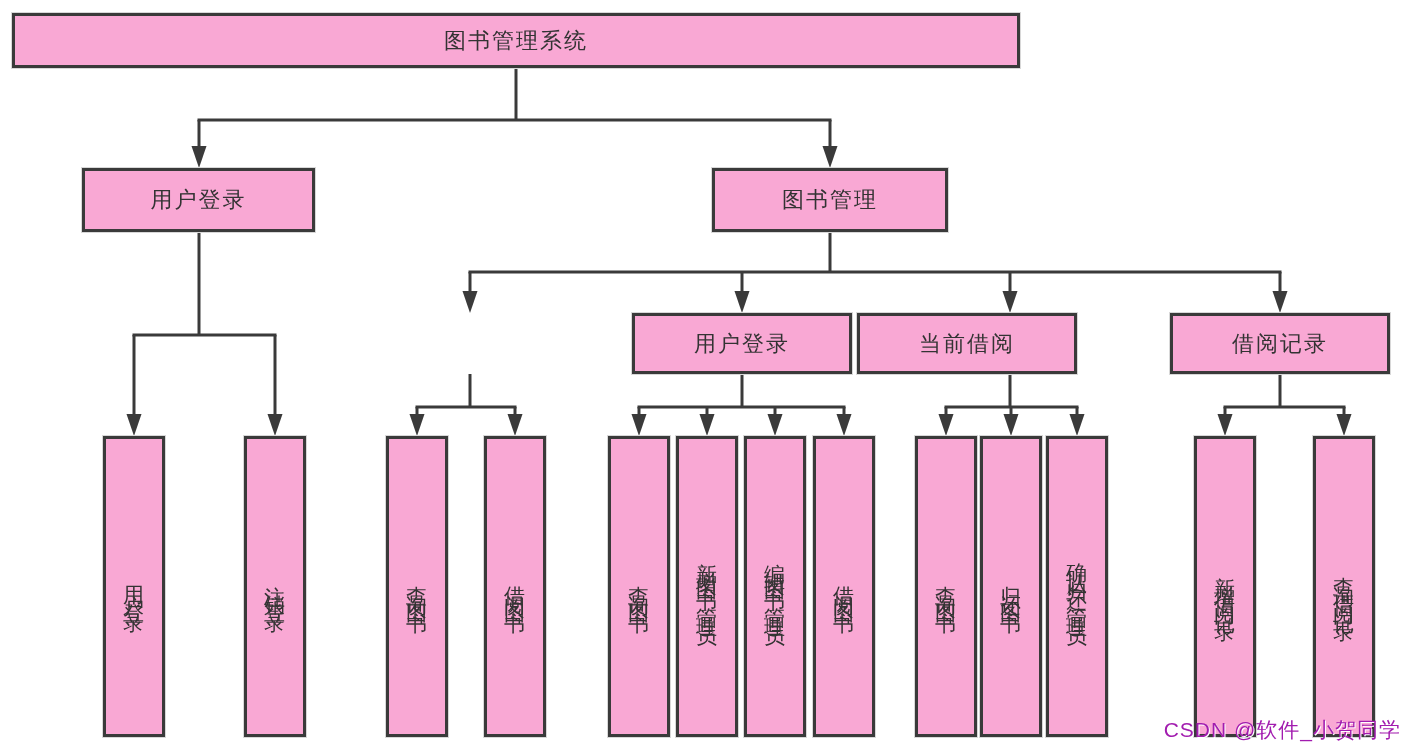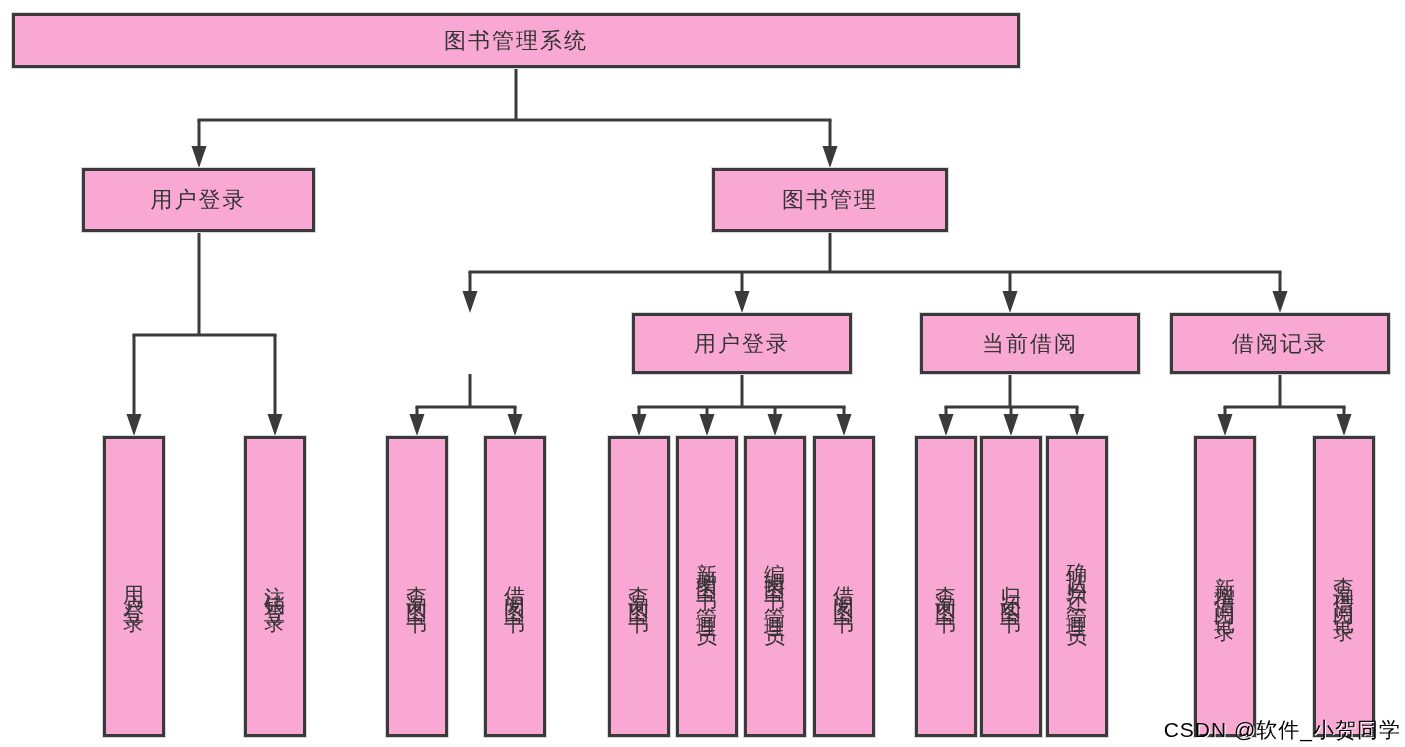--- a/index.html
+++ b/index.html
@@ -44,21 +44,21 @@
     text-orientation: mixed;
     font-size: 21px;
     letter-spacing: 9px;
     line-height: 1;
   }
   .watermark {
     position: absolute;
     right: 4px;
     bottom: 3px;
     font-size: 21px;
-    color: #000000;
+    color: #a21caf;
     text-shadow: 1px 1px 0 #ffffff;
     letter-spacing: 1px;
     white-space: nowrap;
   }
 </style>
 </head>
 <body>
 
 <div class="canvas">
 
@@ -142,21 +142,21 @@
   <div class="node h" style="left:82px;top:168px;width:233px;height:64px">
     <span>用户登录</span>
   </div>
   <div class="node h" style="left:712px;top:168px;width:236px;height:64px">
     <span>图书管理</span>
   </div>
 
   <div class="node h" style="left:632px;top:313px;width:220px;height:61px">
     <span>用户登录</span>
   </div>
-  <div class="node h" style="left:920px;top:313px;width:220px;height:61px">
+  <div class="node h" style="left:857px;top:313px;width:220px;height:61px">
     <span>当前借阅</span>
   </div>
   <div class="node h" style="left:1170px;top:313px;width:220px;height:61px">
     <span>借阅记录</span>
   </div>
 
   <div class="node v" style="left:103px;top:436px;width:62px;height:301px">
     <span>用户登录</span>
   </div>
   <div class="node v" style="left:244px;top:436px;width:62px;height:301px">

